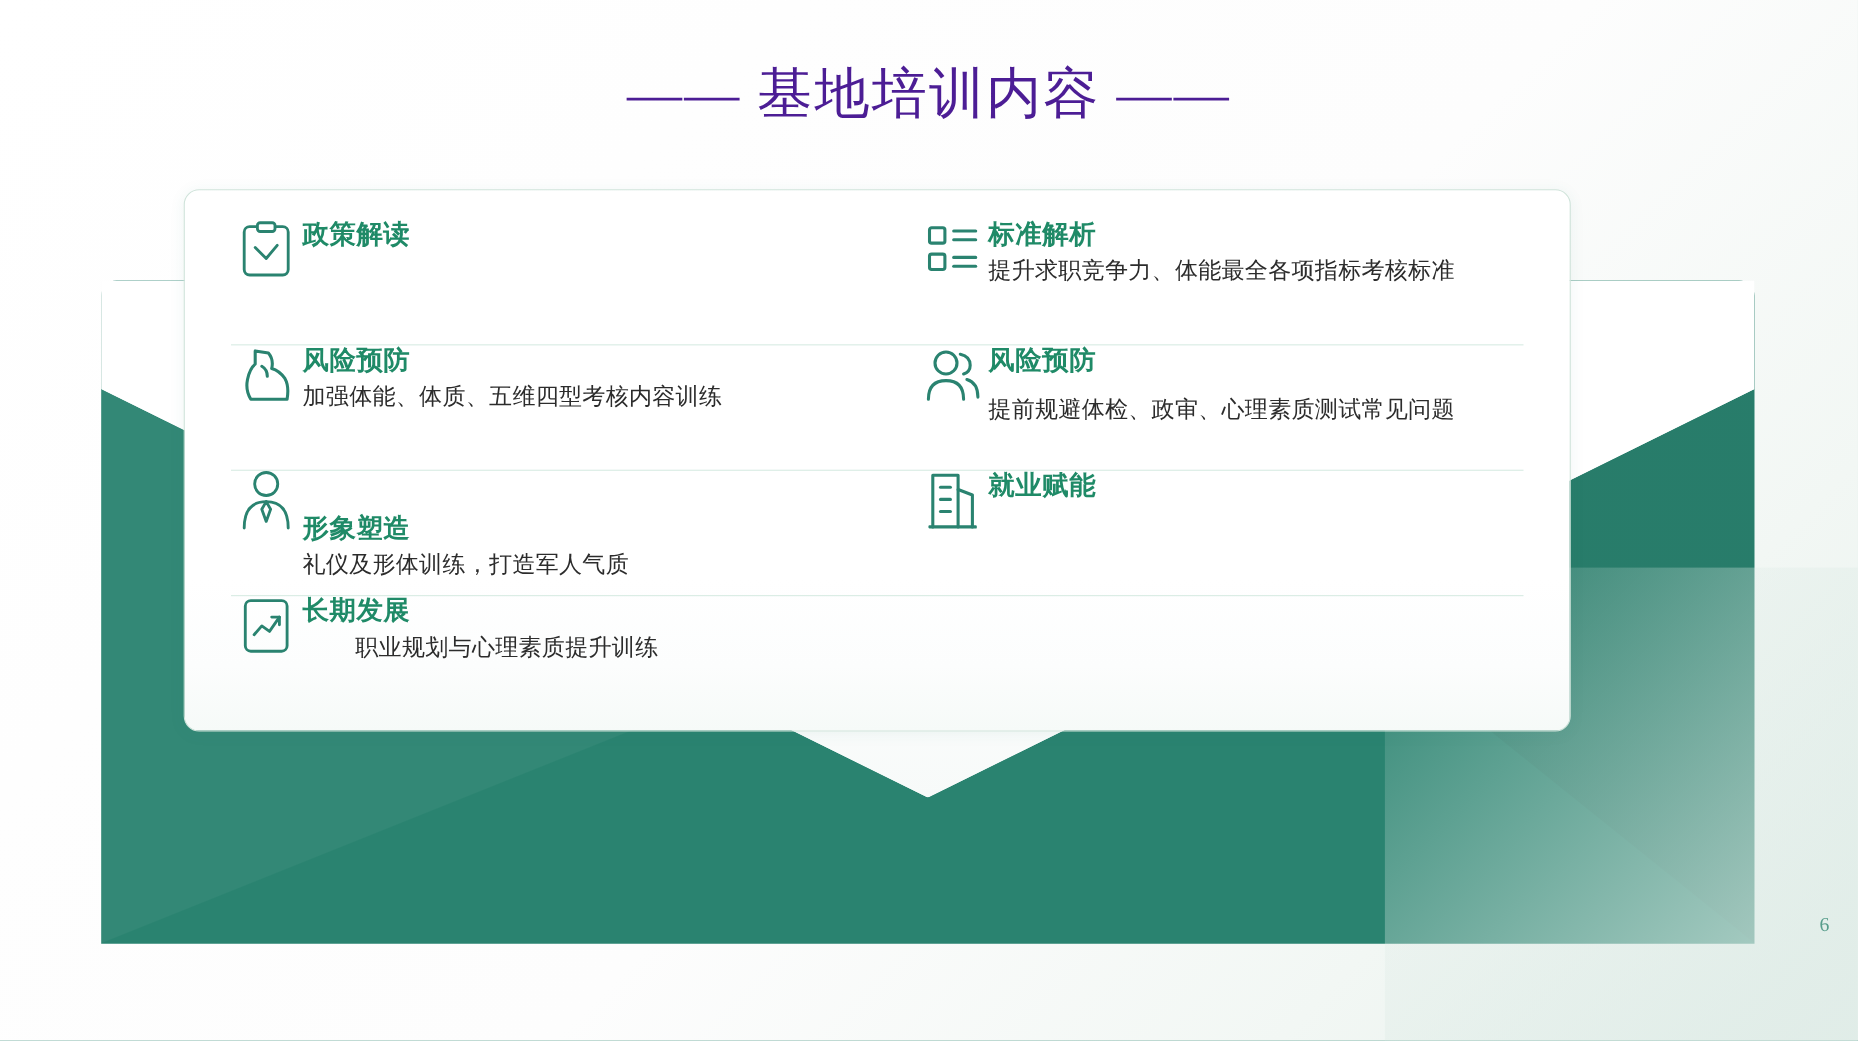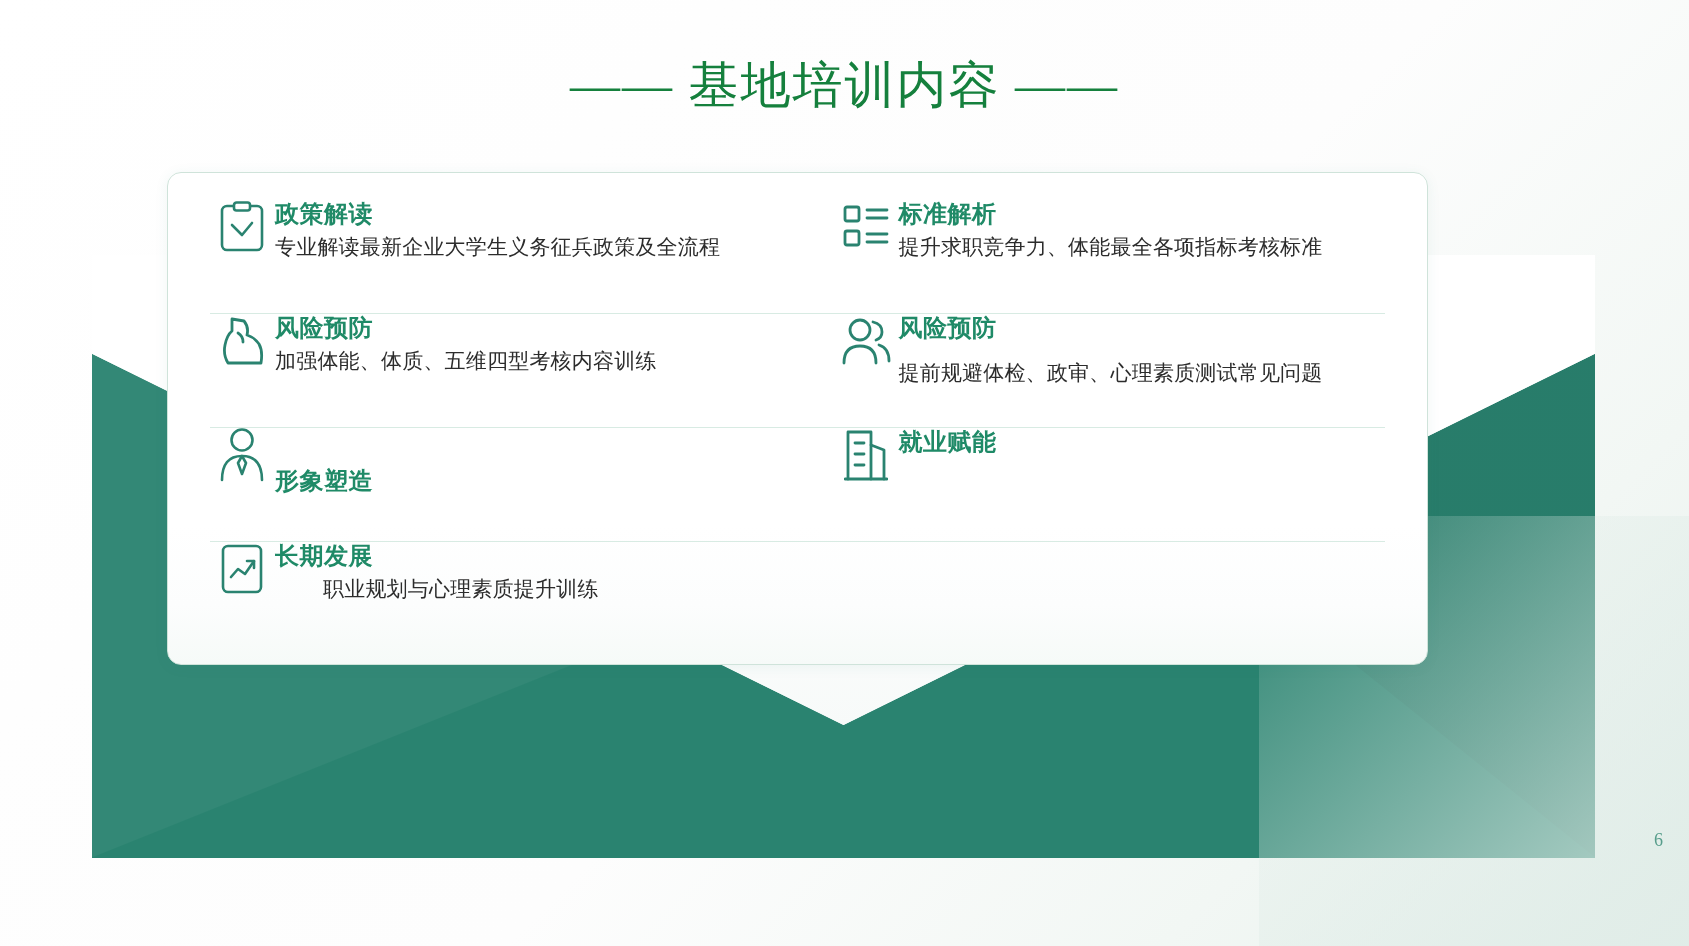--- a/index.html
+++ b/index.html
@@ -61,21 +61,21 @@
     width:1503px; height:470px;
     background:linear-gradient(to bottom, #ffffff 0%, #ffffff 55%, #f7faf9 100%);
     clip-path:polygon(0% 0%, 100% 0%, 100% 21%, 50% 100%, 0% 21%);
   }
 
   
   #page-title {
     position:absolute;
     left:0; right:0; top:52px;
     text-align:center;
-    color:#15803d;
+    color:#4c1d95;
     font-size:50px;
     font-weight:400;
     letter-spacing:2px;
     font-family:"Liberation Serif","DejaVu Serif",serif;
     white-space:nowrap;
   }
 
   
   #content-card {
     position:absolute;
@@ -167,21 +167,20 @@
     <div class="cell left">
       <span class="cell-icon">
         <svg width="46" height="52" viewBox="0 0 46 52" fill="none" stroke="currentColor" stroke-width="2.6" stroke-linecap="round" stroke-linejoin="round">
           <rect x="3" y="5" width="40" height="44" rx="5"></rect>
           <rect x="15" y="1.5" width="16" height="8" rx="2.5" fill="#fff"></rect>
           <polyline points="13,24 23,34 33,22"></polyline>
         </svg>
       </span>
       <span class="cell-text" style="display: block;">
         <span class="cell-title" style="display: block;">政策解读</span>
-        <span class="cell-desc" style="display: block;">专业解读最新企业大学生义务征兵政策及全流程</span>
       </span>
     </div>
     <div class="cell right">
       <span class="cell-icon">
         <svg width="46" height="46" viewBox="0 0 46 46" fill="none" stroke="currentColor" stroke-width="2.8" stroke-linecap="round" stroke-linejoin="round">
           <rect x="2" y="3" width="14" height="14" rx="2"></rect>
           <rect x="2" y="27" width="14" height="14" rx="2"></rect>
           <line x1="24" y1="6" x2="44" y2="6"></line>
           <line x1="24" y1="14" x2="44" y2="14"></line>
           <line x1="24" y1="30" x2="44" y2="30"></line>
@@ -228,20 +227,21 @@
     <div class="cell left">
       <span class="cell-icon">
         <svg width="46" height="54" viewBox="0 0 46 54" fill="none" stroke="currentColor" stroke-width="2.6" stroke-linecap="round" stroke-linejoin="round">
           <circle cx="23" cy="12" r="10.5"></circle>
           <path d="M3 52 Q3 28 23 28 Q43 28 43 52"></path>
           <path d="M23 28 L19 35 L23 46 L27 35 Z"></path>
         </svg>
       </span>
       <span class="cell-text" style="display: block; margin-top: 39px;">
         <span class="cell-title" style="display: block;">形象塑造</span>
+        <span class="cell-desc" style="display: block;">礼仪及形体训练，打造军人气质</span>
       </span>
     </div>
     <div class="cell right">
       <span class="cell-icon">
         <svg width="44" height="52" viewBox="0 0 44 52" fill="none" stroke="currentColor" stroke-width="2.8" stroke-linecap="round" stroke-linejoin="round">
           <path d="M4 50 L4 3 L27 3 L27 50"></path>
           <path d="M27 16 L40 21 L40 50"></path>
           <line x1="11" y1="14" x2="20" y2="14"></line>
           <line x1="11" y1="25" x2="20" y2="25"></line>
           <line x1="11" y1="36" x2="20" y2="36"></line>

